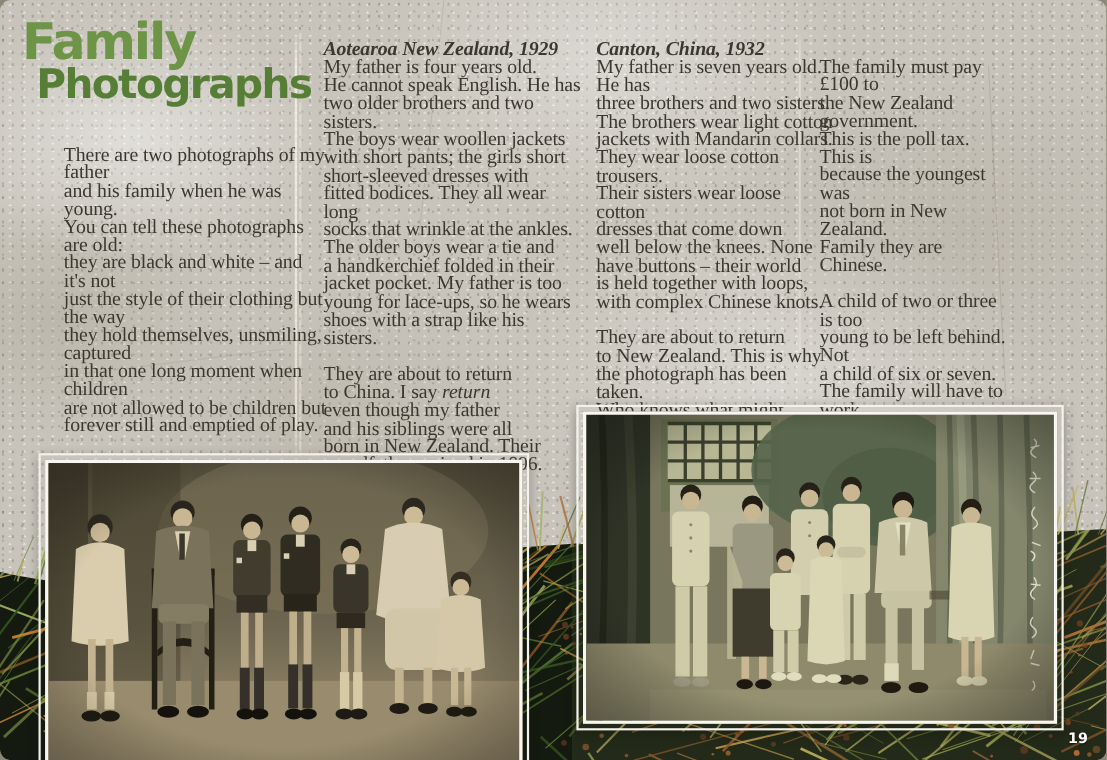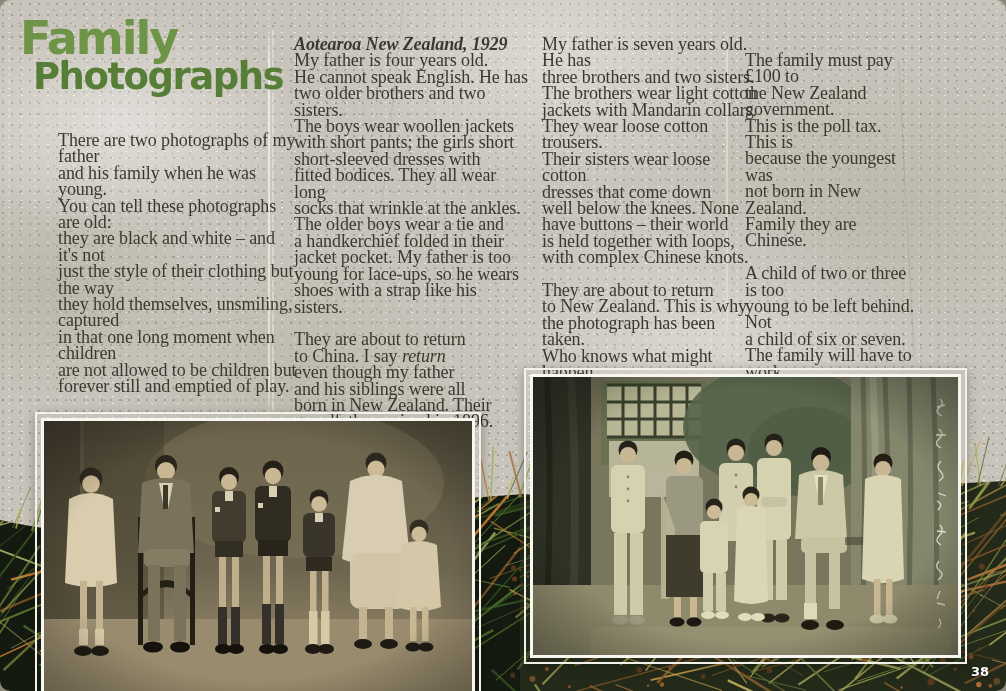--- a/index.html
+++ b/index.html
@@ -532,20 +532,21 @@
     <p><span>They are about to return
 to China. I say </span><em>return</em><span>
 even though my father
 and his siblings were all
 born in New Zealand. Their
 grandfather arrived in 1896.
 He never </span><em>together</em><span>.</span></p>
   </div>
 
   <div class="col" style="left:542px;top:36px;width:215px;">
+    <p class="col-heading">Canton, China, 1932</p>
     <p>My father is seven years old. He has
 three brothers and two sisters.
 The brothers wear light cotton
 jackets with Mandarin collars.
 They wear loose cotton trousers.
 Their sisters wear loose cotton
 dresses that come down
 well below the knees. None
 have buttons – their world
 is held together with loops,
@@ -836,14 +837,14 @@
           <path d="M407,148 q5,6 -1,11 q-5,5 2,9 M404,154 l9,1"></path>
           <path d="M406,184 q-5,6 1,10 q5,4 -2,9"></path>
           <path d="M407,214 l-3,8 m0,4 l8,2"></path>
           <path d="M406,242 q4,5 -1,9"></path>
         </g>
         <rect width="425" height="278" fill="url(#rpvig)"></rect>
       </svg>
     </div>
   </div>
 
-  <div class="page-number">38</div>
+  <div class="page-number">19</div>
 </div>
 
 </body></html>

